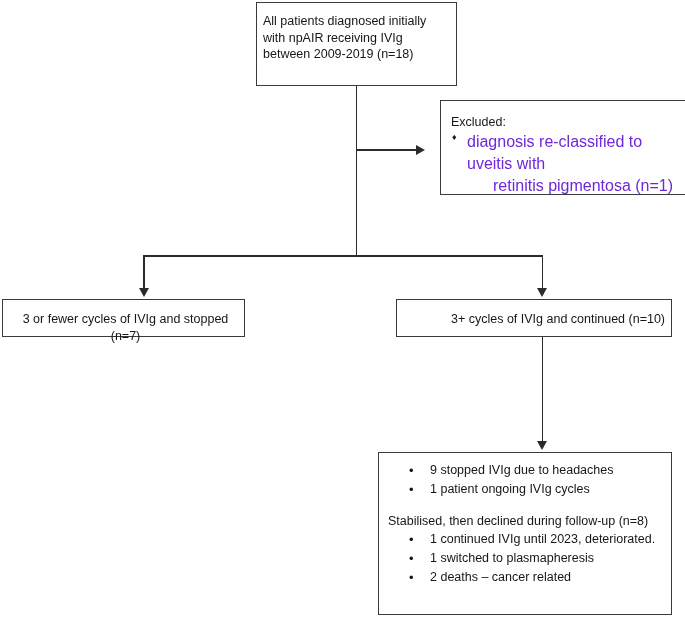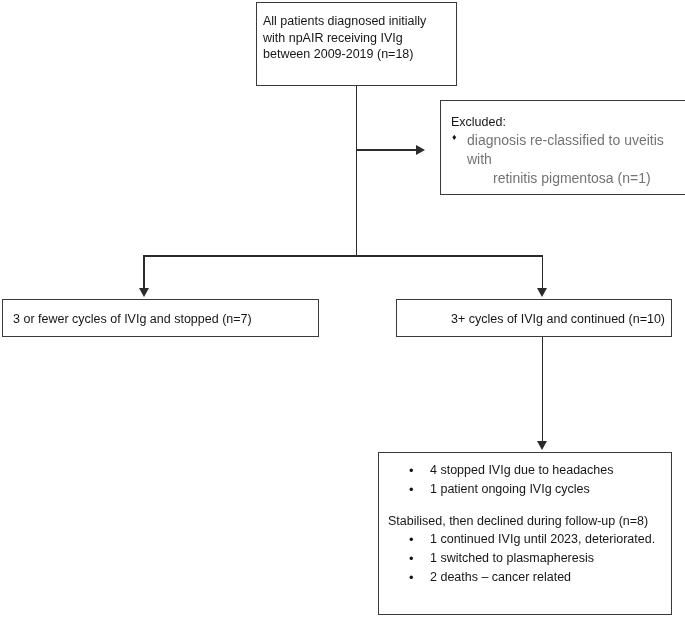--- a/index.html
+++ b/index.html
@@ -75,23 +75,23 @@
     color: #161616;
   }
   ul.diamond-bullets {
     margin: 0;
     padding: 0;
     list-style: none;
   }
   ul.diamond-bullets li {
     position: relative;
     padding-left: 16px;
-    font-size: 14px;
+    font-size: 16px;
     line-height: 1.36;
-    color: #737373;
+    color: #6d28d9;
   }
   ul.diamond-bullets li::before {
     content: "\2666";
     position: absolute;
     left: 1px;
     top: 0px;
     font-size: 9px;
     color: #161616;
   }
   .indent-cont {
@@ -136,37 +136,37 @@
   </div>
 
   <div class="line hline" style="left:143px; top:255px; width:400px; height:1.7px;"></div>
 
   <div class="line vline" style="left:143px; top:255px; width:1.7px; height:34px;"></div>
   <div class="arrow-down" style="left:138.5px; top:288px;"></div>
 
   <div class="line vline" style="left:541.5px; top:255px; width:1.7px; height:34px;"></div>
   <div class="arrow-down" style="left:537px; top:288px;"></div>
 
-  <div class="box" style="left:2px; top:299px; width:317px; height:38px;">
+  <div class="box" style="left:2px; top:299px; width:243px; height:38px;text-align:center;">
     <div class="box-text" style="padding:11px 6px 0 10px;">3 or fewer cycles of IVIg and stopped (n=7)</div>
   </div>
 
   <div class="box" style="left:396px; top:299px; width:276px; height:38px;">
     <div class="box-text" style="padding:11px 6px 0 10px;text-align:right;">3+ cycles of IVIg and continued (n=10)</div>
   </div>
 
   <div class="line vline" style="left:541.5px; top:337px; width:1.7px; height:105px;"></div>
   <div class="arrow-down" style="left:537px; top:441px;"></div>
 
   <div class="box" style="left:378px; top:452px; width:294px; height:163px;">
     <div style="padding:8px 6px 0 9px;">
 
       <ul class="bullets">
         <li>
-          <span>4 stopped IVIg due to headaches</span>
+          <span>9 stopped IVIg due to headaches</span>
         </li>
         <li>
           <span>1 patient ongoing IVIg cycles</span>
         </li>
       </ul>
 
       <div class="spacer"></div>
 
       <div class="section-head">Stabilised, then declined during follow-up (n=8)</div>
       <ul class="bullets">

